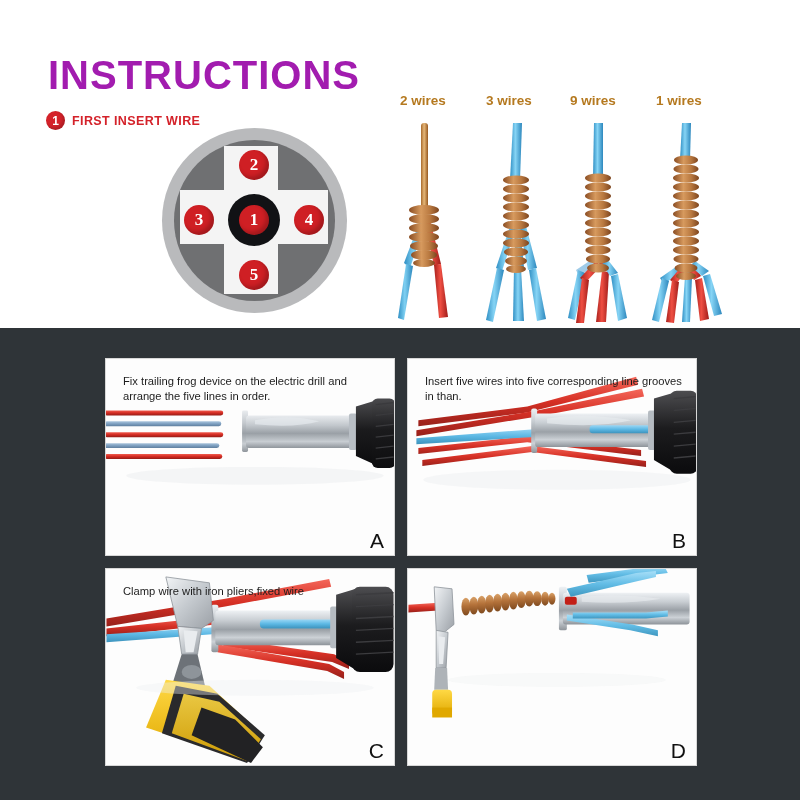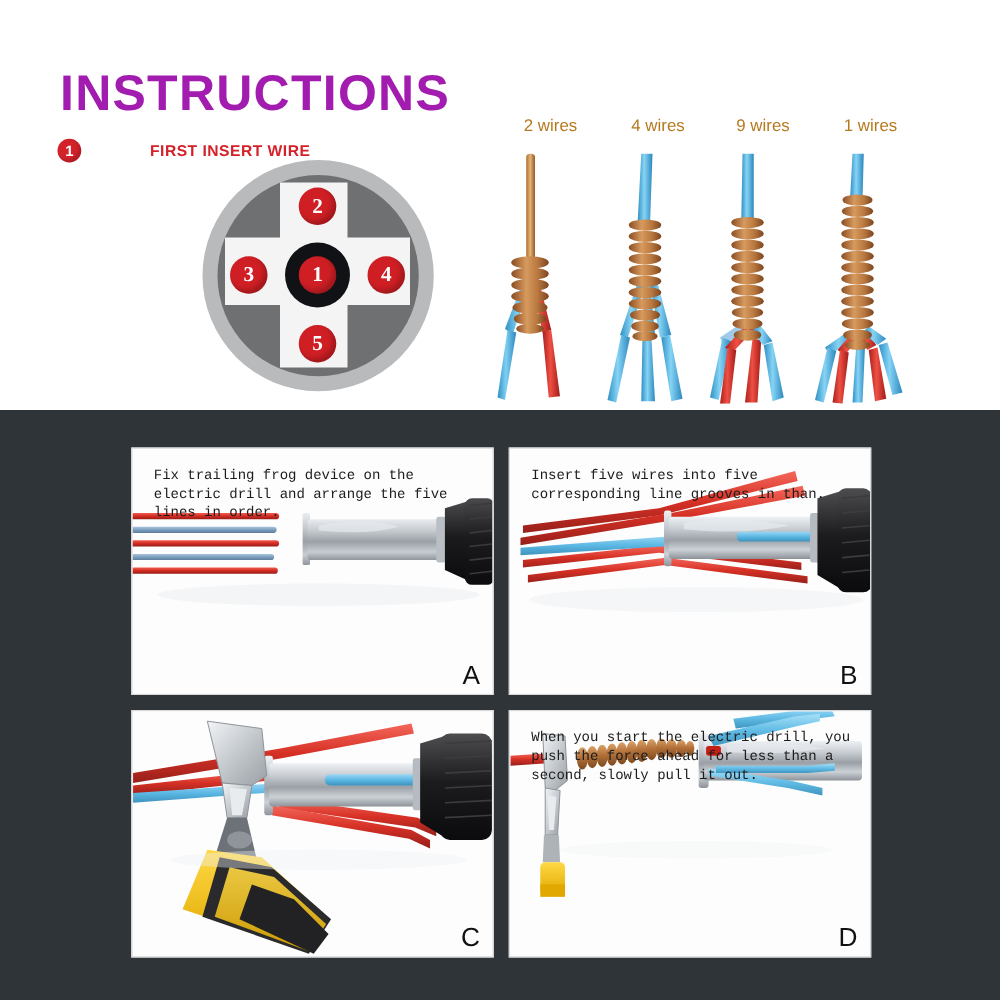--- a/index.html
+++ b/index.html
@@ -24,21 +24,21 @@
 
   .step-row{position:absolute;left:46px;top:111px;display:flex;align-items:center;gap:7px;}
   .step-badge{
     width:19px;height:19px;border-radius:50%;
     background:#d4222a;color:#fff;
     font-size:12px;font-weight:bold;
     display:flex;align-items:center;justify-content:center;
     box-shadow:inset -2px -2px 3px rgba(0,0,0,.18);
   }
   .step-label{
-    color:#d4222a;font-size:12.5px;font-weight:bold;letter-spacing:.4px;margin-left:48px;
+    color:#d4222a;font-size:12.5px;font-weight:bold;letter-spacing:.4px;
   }
 
   
   .connector{
     position:absolute;left:162px;top:128px;width:185px;height:185px;
   }
   .conn-ring{
     position:absolute;inset:0;border-radius:50%;
     background:#b9babc;
   }
@@ -63,21 +63,21 @@
   }
   .n1{left:77px;top:77px;}
   .n2{left:77px;top:22px;}
   .n3{left:22px;top:77px;}
   .n4{left:132px;top:77px;}
   .n5{left:77px;top:132px;}
 
   
   .wire-labels{position:absolute;left:398px;top:93px;width:330px;height:20px;}
   .wire-label{
-    position:absolute;color:#b5791f;font-size:13.5px;font-weight:normal;top:0;margin-left:19px;
+    position:absolute;color:#b5791f;font-size:13.5px;font-weight:bold;top:0;
   }
   .wl0{left:2px;}
   .wl1{left:88px;}
   .wl2{left:172px;}
   .wl3{left:258px;}
 
   .wire-figs{position:absolute;left:396px;top:118px;width:340px;height:205px;}
   .wirefig{position:absolute;top:0;width:84px;height:205px;}
   .wf0{left:0px;}
   .wf1{left:84px;}
@@ -94,21 +94,21 @@
     display:grid;grid-template-columns:290px 290px;grid-template-rows:198px 198px;
     gap:12px;
   }
   .panel{
     position:relative;background:#fdfdfd;overflow:hidden;
     border:1px solid #d8d8d8;
   }
   .panel-text{
     position:absolute;left:17px;top:15px;right:13px;
     font-size:11.2px;line-height:1.35;color:#1c1c1c;
-    font-family:Liberation Mono, monospace;
+    font-family:Liberation Sans, sans-serif;
     z-index:4;
   }
   .panel-letter{
     position:absolute;right:10px;bottom:2px;
     font-size:21px;color:#111;z-index:5;
     font-family:"Liberation Sans", sans-serif;
   }
   .panel-art{position:absolute;left:0;top:0;width:100%;height:100%;z-index:2;}
 </style>
 </head>
@@ -133,21 +133,21 @@
       <div class="hub"></div>
       <div class="num n1">1</div>
       <div class="num n2">2</div>
       <div class="num n3">3</div>
       <div class="num n4">4</div>
       <div class="num n5">5</div>
     </div>
 
     <div class="wire-labels">
       <div class="wire-label wl0">2 wires</div>
-      <div class="wire-label wl1">4 wires</div>
+      <div class="wire-label wl1">3 wires</div>
       <div class="wire-label wl2">9 wires</div>
       <div class="wire-label wl3">1 wires</div>
     </div>
 
     <div class="wire-figs">
 
       <svg class="wirefig wf0" viewBox="0 0 84 205" xmlns="http://www.w3.org/2000/svg">
         <defs>
           <linearGradient id="cu2" x1="0" y1="0" x2="1" y2="0">
             <stop offset="0" stop-color="#8a4d23"></stop>
@@ -494,20 +494,21 @@
             <path d="M78 62 L92 63 L88 84 L80 84 Z" fill="#e9ecef"></path>
             <path d="M76 86 L92 86 L100 120 L66 118 Z" fill="#6d7278"></path>
             <path d="M60 112 L104 118 L150 160 L130 190 L40 160 Z" fill="url(#ylC)"></path>
             <path d="M70 118 L112 126 L160 168 L142 196 L56 166 Z" fill="#2a2a2c"></path>
             <path d="M78 126 L114 134 L156 172 L142 194 L66 166 Z" fill="url(#ylC)" opacity="0.9"></path>
             <path d="M96 140 L130 152 L158 180 L146 196 L86 168 Z" fill="#222224"></path>
             <ellipse cx="86" cy="104" rx="10" ry="7" fill="#8e949a"></ellipse>
           </g>
           <ellipse cx="150" cy="120" rx="120" ry="8" fill="#eef0f2" opacity="0.4"></ellipse>
         </svg>
+        <div class="panel-text">Clamp wire with iron pliers,fixed wire</div>
         <div class="panel-letter">C</div>
       </div>
 
       <div class="panel">
         <svg class="panel-art" viewBox="0 0 290 198" xmlns="http://www.w3.org/2000/svg">
           <defs>
             <linearGradient id="mD" x1="0" y1="0" x2="0" y2="1">
               <stop offset="0" stop-color="#eef1f4"></stop>
                 <stop offset="0.28" stop-color="#c9ced3"></stop>
               <stop offset="0.55" stop-color="#9aa0a6"></stop>
@@ -568,20 +569,19 @@
           <g>
             <path d="M26 18 L44 20 L46 56 L36 64 L28 62 Z" fill="url(#plD)" stroke="#8d9399" stroke-width="0.8"></path>
             <path d="M28 62 L40 64 L38 100 L28 100 Z" fill="url(#plD)" stroke="#8d9399" stroke-width="0.8"></path>
             <path d="M30 68 L37 69 L35 96 L31 96 Z" fill="#e9ecef"></path>
             <path d="M27 100 L39 100 L40 122 L26 122 Z" fill="#aeb3b8"></path>
             <rect x="24" y="122" width="20" height="26" rx="4" fill="url(#ylD)"></rect>
             <rect x="24" y="140" width="20" height="10" fill="#e0a800"></rect>
           </g>
           <ellipse cx="150" cy="112" rx="110" ry="7" fill="#eef0f2" opacity="0.35"></ellipse>
         </svg>
-        <div class="panel-text">When you start the electric drill, you push the force ahead for less than a second, slowly pull it out.</div>
         <div class="panel-letter">D</div>
       </div>
 
     </div>
   </div>
 
 </div>
 
 </body></html>

